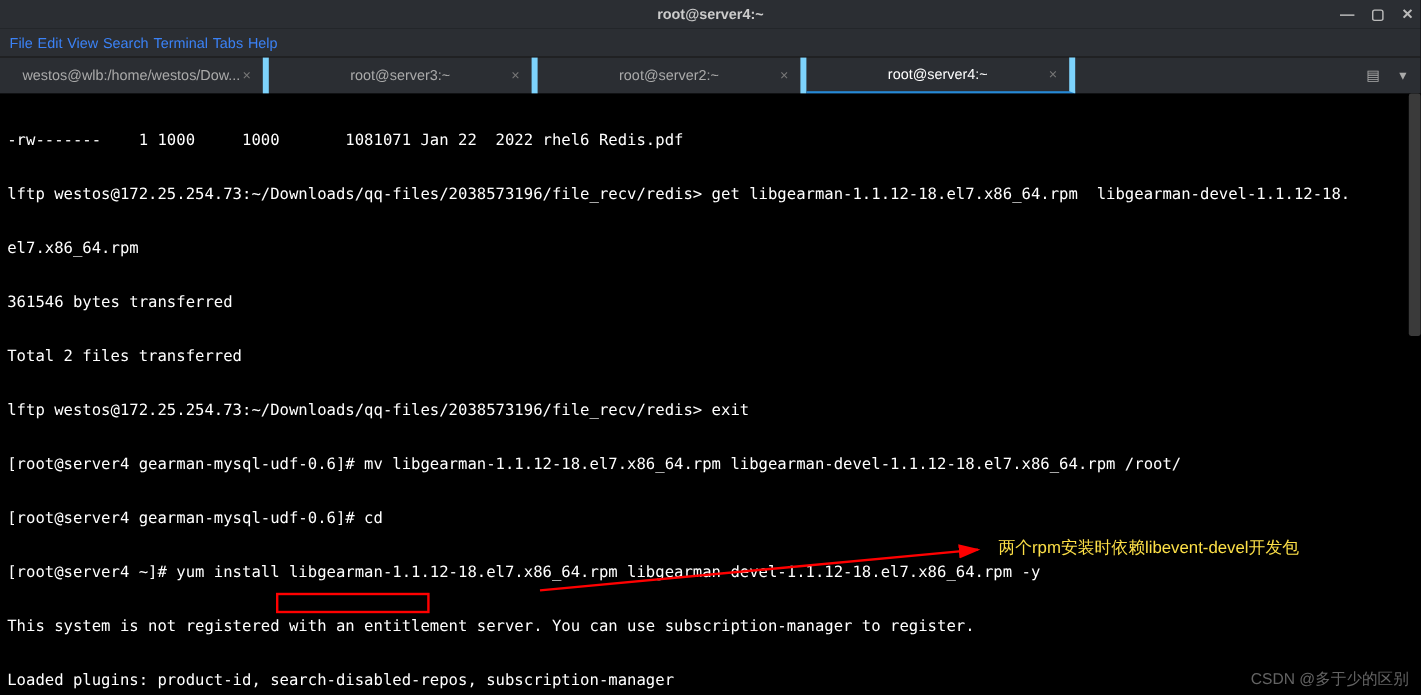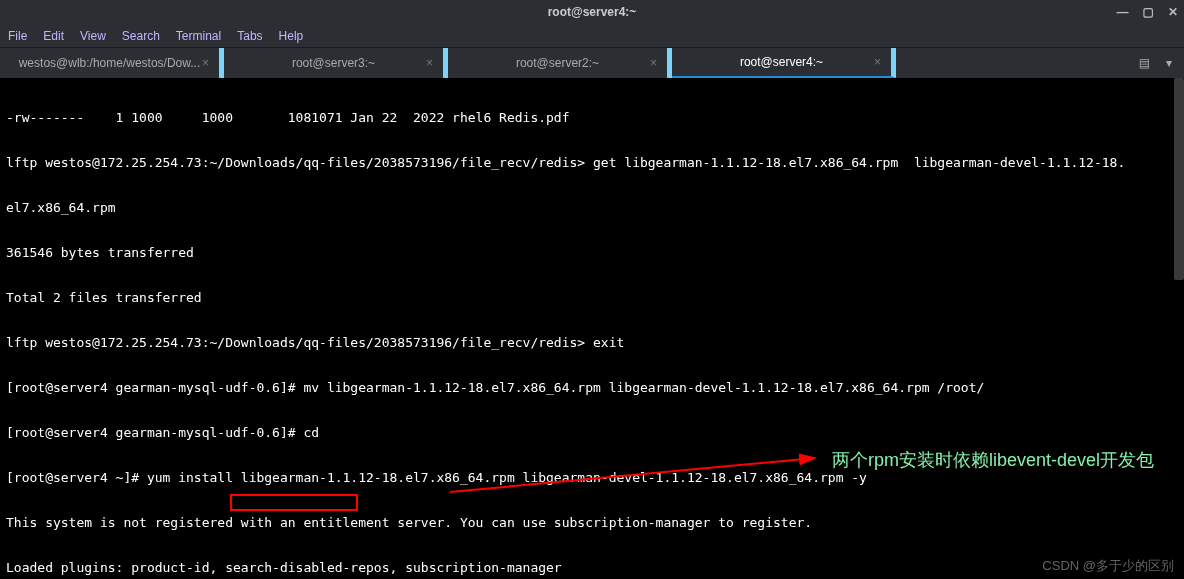--- a/index.html
+++ b/index.html
@@ -39,22 +39,22 @@
     gap: 14px;
     color: #bbb;
     font-size: 12px;
   }
   .menubar {
     background: #2b2e33;
     height: 24px;
     display: flex;
     align-items: center;
     padding: 0 8px;
-    gap: 16px;
-    color: #c4b5fd;
+    gap: 4px;
+    color: #3b82f6;
     font-family: sans-serif;
     font-size: 12px;
     border-bottom: 1px solid #1a1a1a;
   }
   .tabbar {
     background: #2b2e33;
     height: 30px;
     display: flex;
     align-items: stretch;
     font-family: sans-serif;
@@ -112,23 +112,23 @@
     position: absolute;
     border: 2px solid #ff0000;
     pointer-events: none;
   }
   .ann-arrow {
     position: absolute;
     pointer-events: none;
   }
   .ann-text {
     position: absolute;
-    color: #86efac;
-    font-family: sans-serif;
-    font-size: 18px;
+    color: #fde047;
+    font-family: sans-serif;
+    font-size: 14px;
     white-space: nowrap;
     pointer-events: none;
   }
   .watermark {
     position: absolute;
     right: 10px;
     bottom: 4px;
     color: rgba(180,180,180,0.55);
     font-family: sans-serif;
     font-size: 13px;

